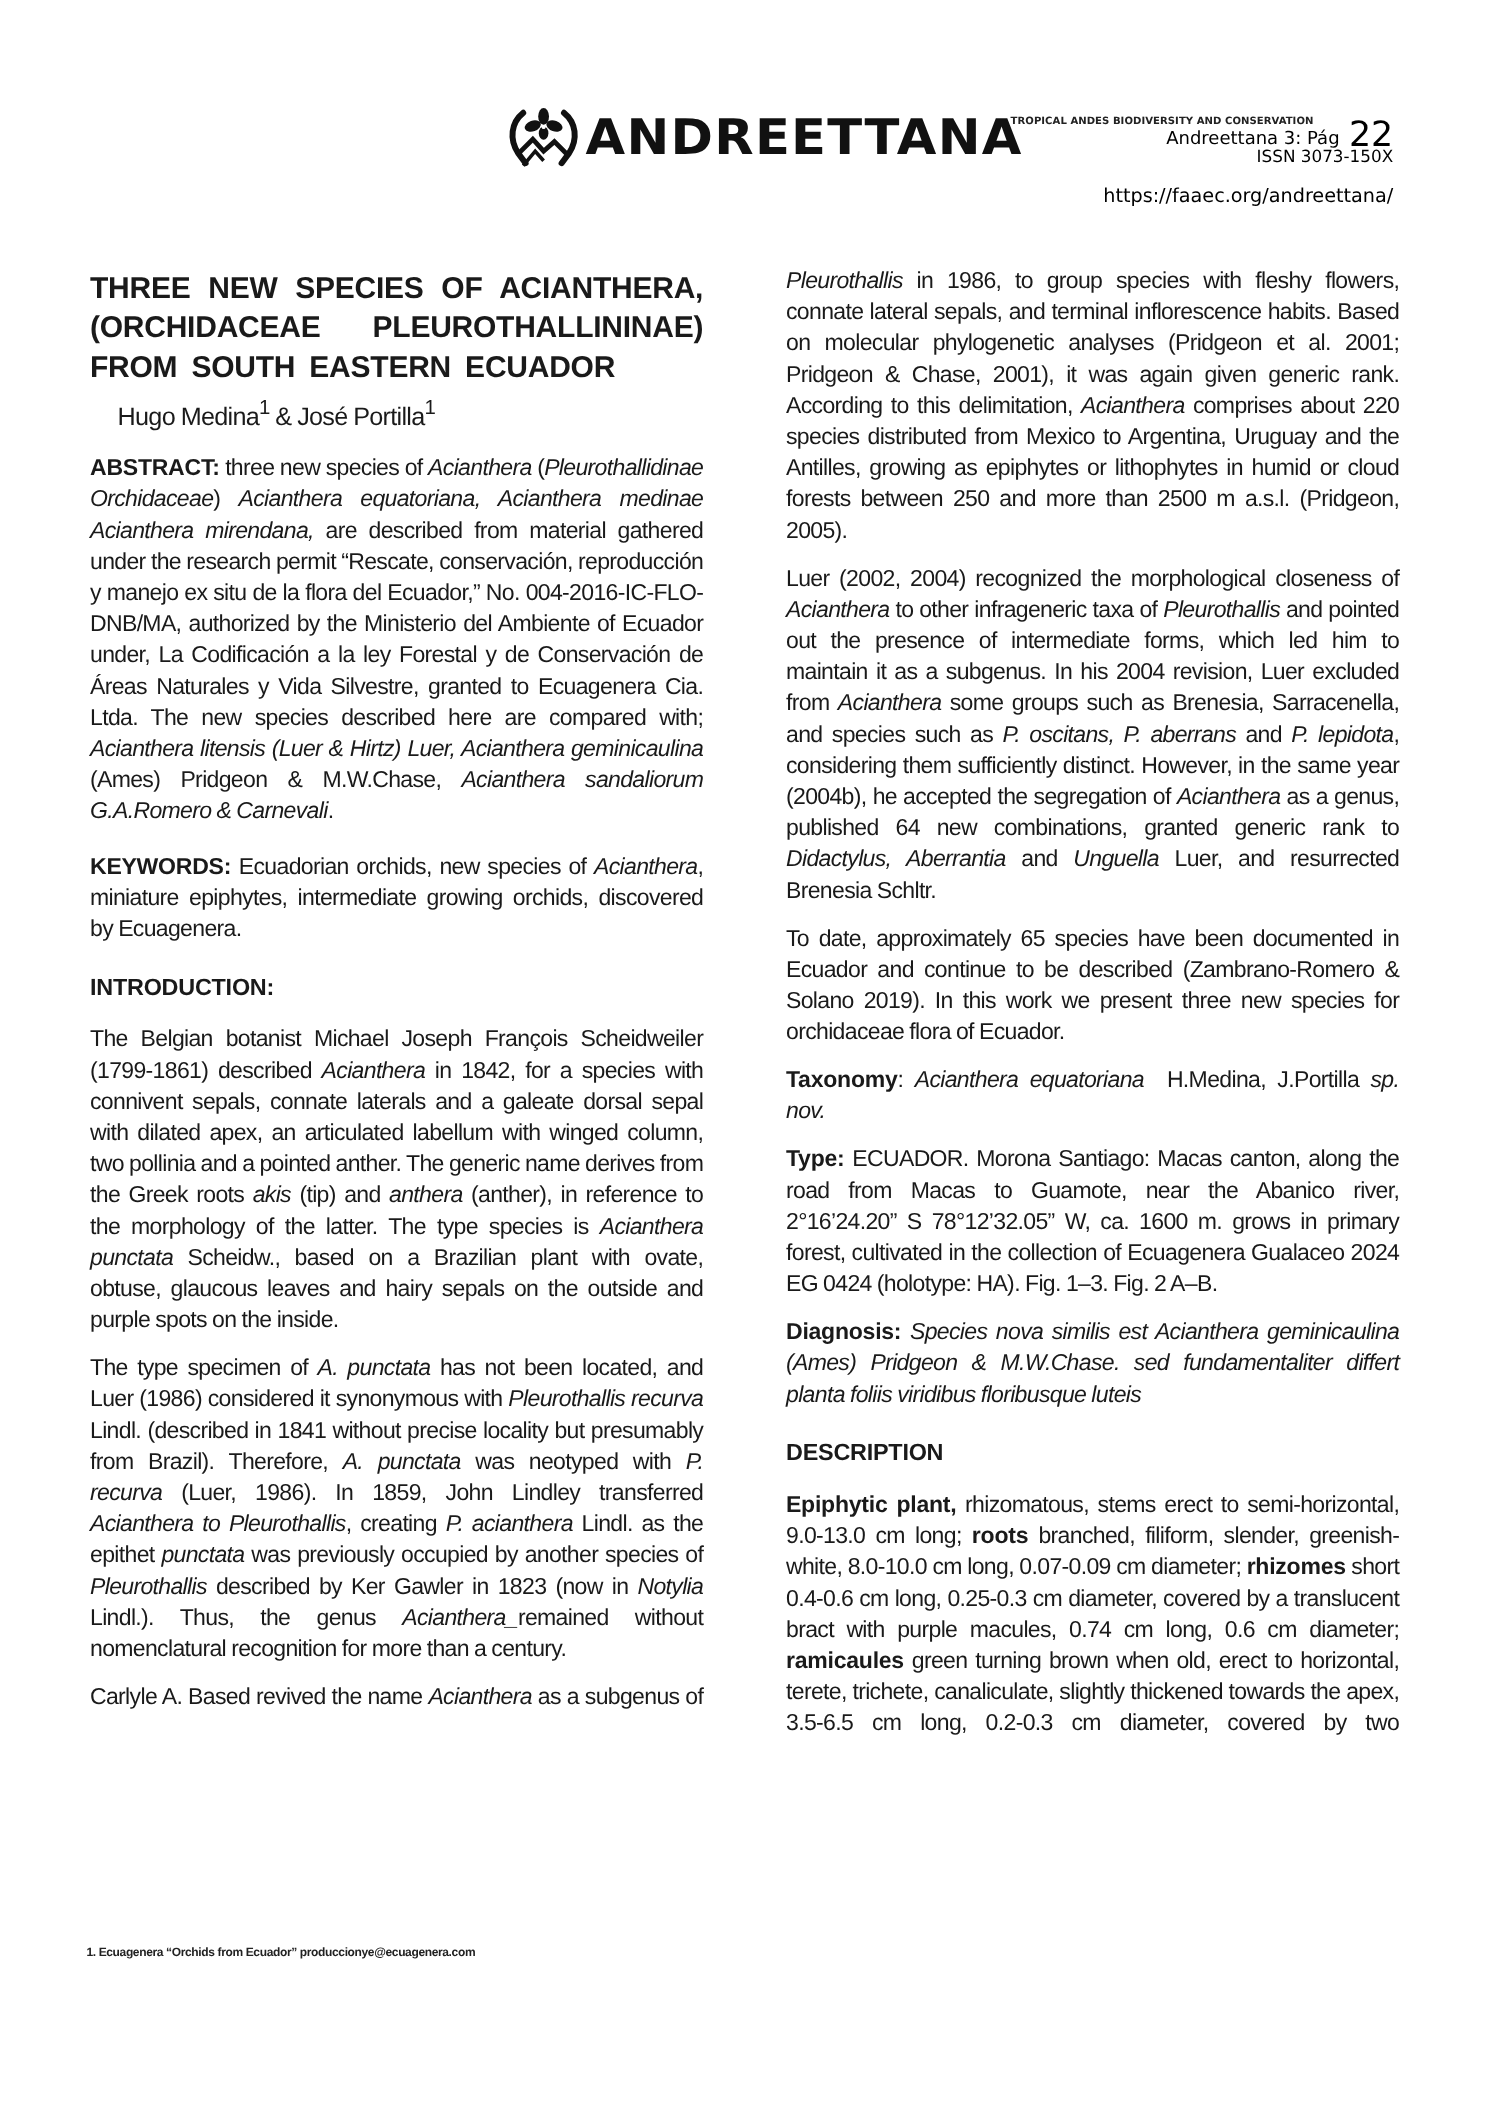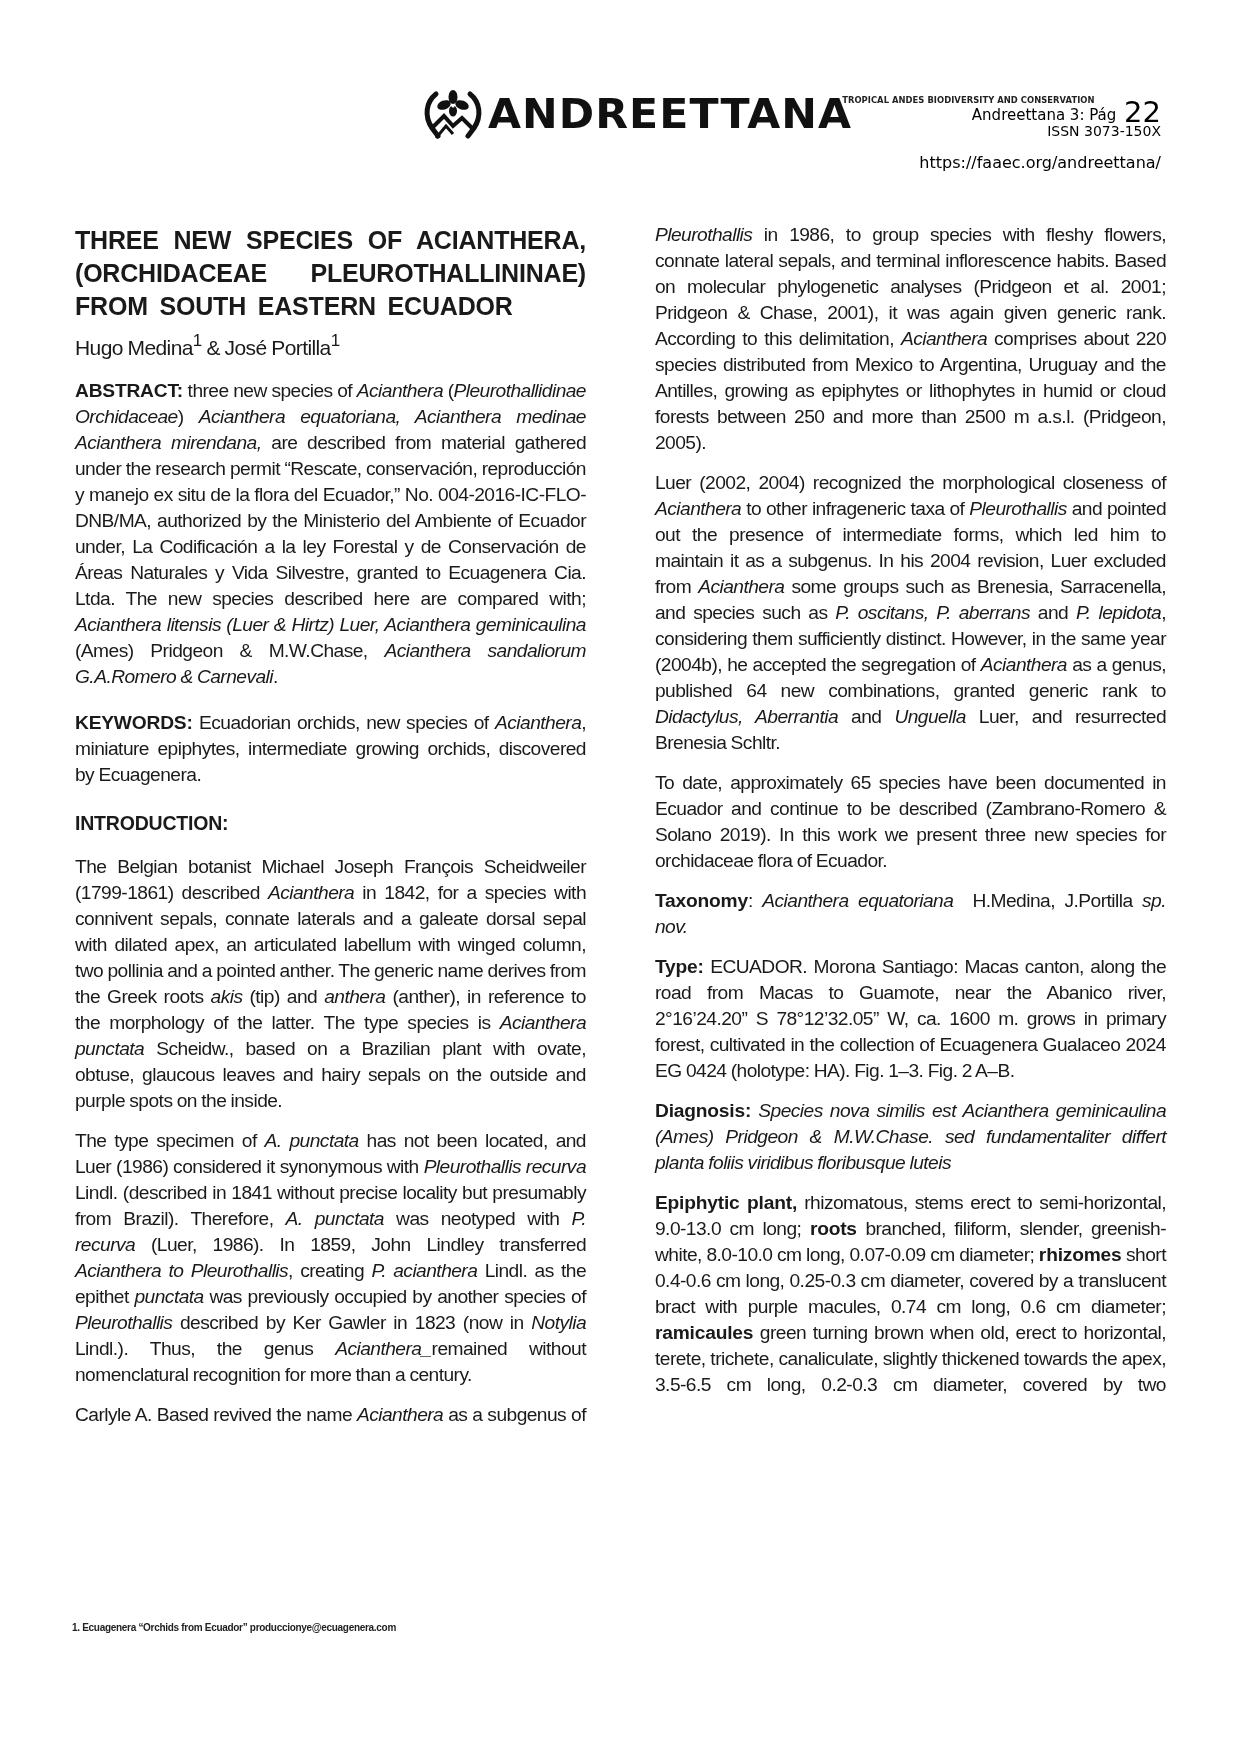--- a/index.html
+++ b/index.html
@@ -17,21 +17,21 @@
   .journal-line .page-num { font-size: 29px; line-height: 24px; vertical-align: -2px; margin-left: 3px; }
   .issn { font-size: 14px; line-height: 15px; }
   .url { font-size: 16px; margin-top: 14px; }
 
   
   .col { position: absolute; top: 224px; width: 511px; font-family: "Liberation Sans", sans-serif; font-size: 19.2px; line-height: 26px; text-align: justify; letter-spacing: -0.55px; word-spacing: -0.5px; }
   .col-left { left: 75px; }
   .col-right { left: 655px; top: 222px; }
 
   .title { font-weight: bold; font-size: 25px; line-height: 33px; letter-spacing: -0.2px; word-spacing: 5px; text-align: justify; text-align-last: left; margin: 0; }
-  .authors { font-size: 21px; margin-top: 12px; letter-spacing: -0.6px; }
+  .authors { font-size: 21px; margin-top: 12px; letter-spacing: -0.6px; margin-left: 23px; }
   .authors sup { font-size: 17px; vertical-align: 9px; line-height: 0; }
 
   p { margin: 0 0 14px 0; }
   .abstract { margin-top: 17px; }
   b { font-weight: bold; letter-spacing: -0.2px; }
   i { font-style: italic; }
   h2 { font-size: 19.5px; font-weight: bold; margin: 22px 0 18px 0; letter-spacing: -0.2px; }
 
   .footnote { position: absolute; left: 72px; top: 1622px; font-family: "Liberation Sans", sans-serif; font-size: 10px; color: #222; letter-spacing: -0.3px; font-weight: bold; }
 </style>
@@ -176,20 +176,21 @@
   <p>
     <b>Type:</b>
     <span>ECUADOR. Morona Santiago: Macas canton, along the road from Macas to Guamote, near the Abanico river, 2°16’24.20” S 78°12’32.05” W, ca. 1600 m. grows in primary forest, cultivated in the collection of Ecuagenera Gualaceo 2024 EG 0424 (holotype: HA). Fig. 1–3. Fig. 2 A–B.</span>
   </p>
 
   <p>
     <b>Diagnosis:</b>
     <i>Species nova similis est Acianthera geminicaulina (Ames) Pridgeon &amp; M.W.Chase. sed fundamentaliter differt planta foliis viridibus floribusque luteis</i>
   </p>
 
+  <h2>DESCRIPTION</h2>
 
   <p style="text-align-last: justify;">
     <b>Epiphytic plant,</b>
     <span>rhizomatous, stems erect to semi-horizontal, 9.0-13.0 cm long;</span>
     <b>roots</b>
     <span>branched, filiform, slender, greenish-white, 8.0-10.0 cm long, 0.07-0.09 cm diameter;</span>
     <b>rhizomes</b>
     <span>short 0.4-0.6 cm long, 0.25-0.3 cm diameter, covered by a translucent bract with purple macules, 0.74 cm long, 0.6 cm diameter;</span>
     <b>ramicaules</b>
     <span>green turning brown when old, erect to horizontal, terete, trichete, canaliculate, slightly thickened towards the apex, 3.5-6.5 cm long, 0.2-0.3 cm diameter, covered by two</span>

